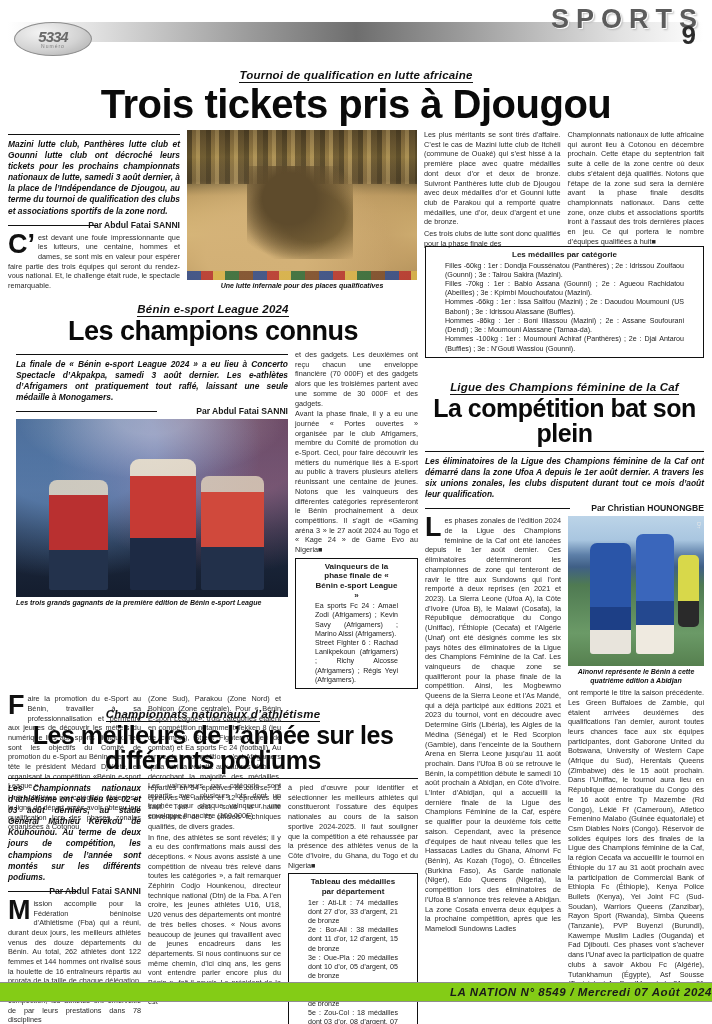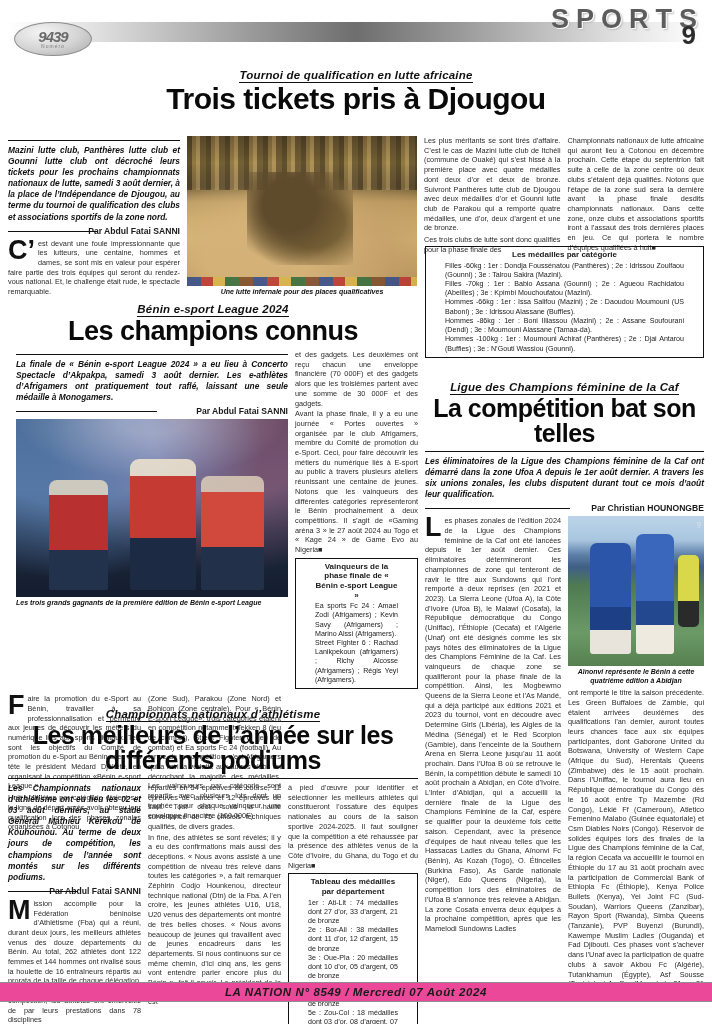--- a/index.html
+++ b/index.html
@@ -52,21 +52,21 @@
   }
   .kicker span { border-bottom:1.4px solid #111; padding-bottom:1px; }
   .headline {
     text-align:center;
     font-family:"Liberation Sans", sans-serif;
     font-weight:bold;
     color:#0a0a0a;
     line-height:1;
     letter-spacing:-.5px;
   }
-  .h-xl { font-size:30px; margin:2px 0 22px; }
+  .h-xl { font-size:40px; margin:2px 0 6px; }
   .h-lg { font-size:27px; margin:2px 0 5px; }
   .h-md { font-size:25px; margin:2px 0 5px; }
 
   .rule { border:0; border-top:1px solid #111; margin:4px 0 4px; }
 
   
   .chapo {
     font-size:8.4px; font-style:italic; font-weight:bold;
     line-height:1.32; text-align:justify; color:#111;
   }
@@ -103,23 +103,23 @@
   .box-title {
     text-align:center; font-size:8px; font-weight:bold;
     margin-bottom:2px; line-height:1.2;
   }
   .box-body { font-size:7.1px; line-height:1.3; text-align:justify; }
   .box-body p { margin:0; }
 
   
   .footer {
     position:absolute; left:0; right:0; bottom:22px; height:20px;
-    background:#ec4899;
+    background:#84cc16;
     border-top:1px solid #8e8e8e; border-bottom:1px solid #8e8e8e;
-    display:flex; align-items:center; justify-content:center;
+    display:flex; align-items:center; justify-content:flex-end;
   }
   .footer span {
     font-size:11.5px; font-weight:bold; font-style:italic;
     letter-spacing:.6px; color:#1a1a1a;
   }
 
   
   .ph-wrestling {
     height:150px;
     background:
@@ -218,21 +218,21 @@
 </style>
 </head>
 <body>
 
 <div class="page">
 
   <div class="masthead">
     <div class="sports-band"></div>
     <div class="sports-title">SPORTS</div>
     <div class="logo-badge">
-      <div class="logo-num">9439</div>
+      <div class="logo-num">5334</div>
       <div class="logo-sub">Numéro</div>
     </div>
     <div class="page-number">9</div>
   </div>
 
   <div>
     <div class="kicker"><span>Tournoi de qualification en lutte africaine</span></div>
     <div class="headline h-xl">Trois tickets pris à Djougou</div>
 
     <div class="cols" style="margin-top:2px;">
@@ -343,21 +343,21 @@
             <p>5e : Zou-Col : 18 médailles dont 03 d’or, 08 d’argent, 07 de bronze</p>
             <p>6e : Mon-Cou : 07 médailles dont 03 d’or, 03 d’argent, 01 de bronze</p>
           </div>
         </div>
       </div>
     </div>
   </div>
 
   <div style="position:absolute; left:425px; right:8px; top:378px;">
     <div class="kicker"><span>Ligue des Champions féminine de la Caf</span></div>
-    <div class="headline h-md">La compétition bat son telles</div>
+    <div class="headline h-md">La compétition bat son plein</div>
     <hr class="rule">
     <div class="chapo">Les éliminatoires de la Ligue des Champions féminine de la Caf ont démarré dans la zone Ufoa A depuis le 1er août dernier. A travers les six unions zonales, les clubs disputent durant tout ce mois d’août leur qualification.</div>
     <div class="byline">Par Christian HOUNONGBE</div>
 
     <div class="cols" style="margin-top:3px;">
       <div class="col">
         <div class="body-text dropcap">Les phases zonales de l’édition 2024 de la Ligue des Champions féminine de la Caf ont été lancées depuis le 1er août dernier. Ces éliminatoires détermineront les championnes de zone qui tenteront de ravir le titre aux Sundowns qui l’ont remporté à deux reprises (en 2021 et 2023). La Sierra Leone (Ufoa A), la Côte d’Ivoire (Ufoa B), le Malawi (Cosafa), la République démocratique du Congo (Uniffac), l’Éthiopie (Cecafa) et l’Algérie (Unaf) ont été désignés comme les six pays hôtes des éliminatoires de la Ligue des Champions Féminine de la Caf. Les vainqueurs de chaque zone se qualifieront pour la phase finale de la compétition. Ainsi, les Mogbewmo Queens de la Sierra Leone et l’As Mandé, qui a déjà participé aux éditions 2021 et 2023 du tournoi, vont en découdre avec Determine Girls (Libéria), les Aigles de la Médina (Sénégal) et le Red Scorpion (Gambie), dans l’enceinte de la Southern Arena en Sierra Leone jusqu’au 11 août prochain. Dans l’Ufoa B où se retrouve le Bénin, la compétition débute le samedi 10 août prochain à Abidjan, en Côte d’Ivoire. L’Inter d’Abidjan, qui a accueilli la dernière finale de la Ligue des Champions Féminine de la Caf, espère se qualifier pour la deuxième fois cette saison. Cependant, avec la présence d’équipes de haut niveau telles que les Hassacas Ladies du Ghana, Aïnonvi Fc (Bénin), As Kozah (Togo), O. Étincelles (Burkina Faso), As Garde nationale (Niger), Edo Queens (Nigeria), la compétition lors des éliminatoires de l’Ufoa B s’annonce très relevée à Abidjan. La zone Cosafa enverra deux équipes à la prochaine compétition, après que les Mamelodi Sundowns Ladies</div>
       </div>
       <div class="col">
         <div class="photo ph-football">

